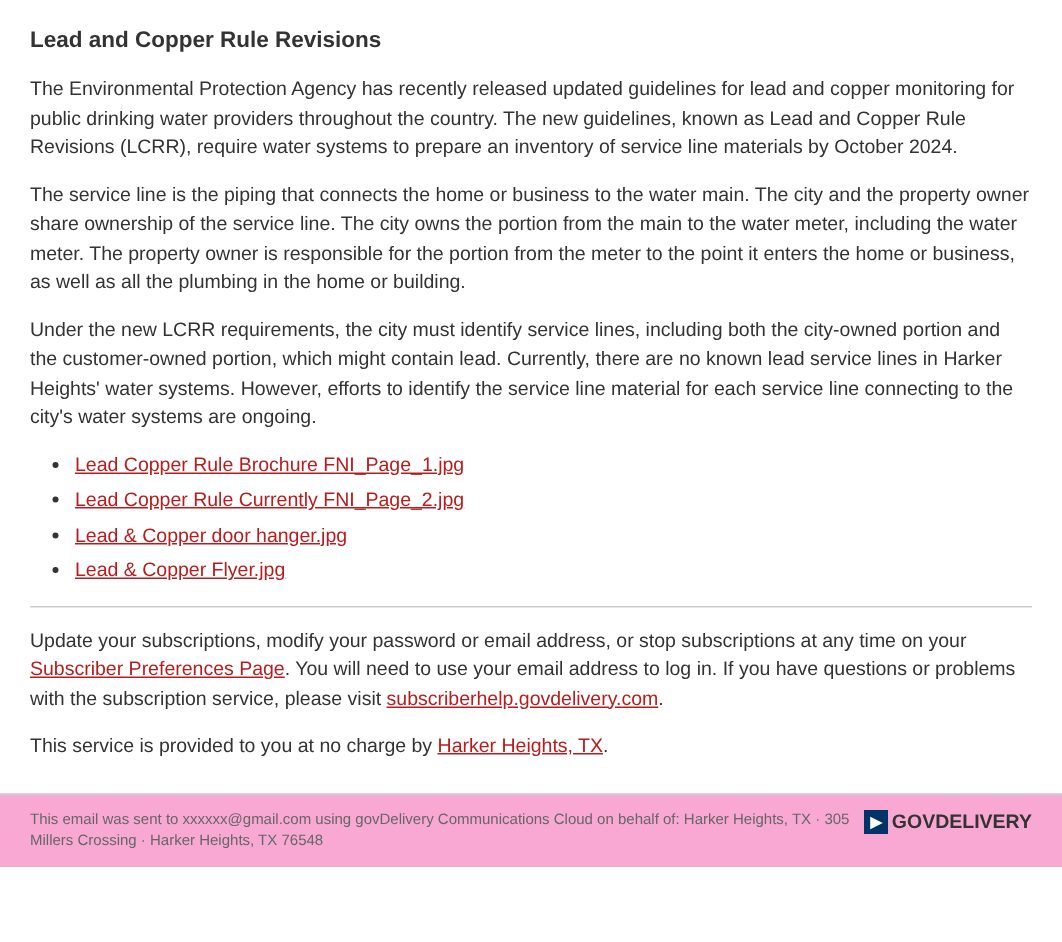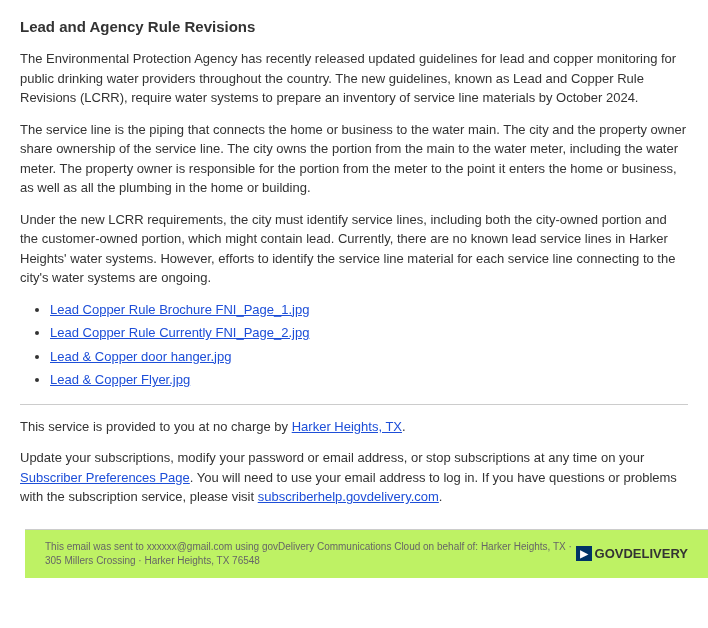--- a/index.html
+++ b/index.html
@@ -29,36 +29,35 @@
     .bold { font-weight: normal; }
     ul {
       margin: 0 0 14px 30px;
       padding: 0;
     }
     ul li {
       margin-bottom: 4px;
       line-height: 1.5;
     }
     a {
-      color: #1d4ed8;
+      color: #b91c1c;
       text-decoration: underline;
     }
     hr.divider {
       border: none;
       border-top: 1px solid #ccc;
       margin: 10px 0 12px 0;
     }
     .footer-bar {
       border-top: 1px solid #ccc;
       padding: 10px 20px 10px 20px;
       display: flex;
-      align-items: center;
+      align-items: flex-start;
       justify-content: space-between;
-      background: #bef264;
-      margin-left: 25px;
+      background: #f9a8d4;
     }
     .footer-bar-text {
       font-size: 10px;
       color: #666;
       line-height: 1.4;
       max-width: 560px;
     }
     .govdelivery-logo {
       display: flex;
       align-items: center;
@@ -74,21 +73,21 @@
       font-size: 10px;
       padding: 2px 4px;
       margin-right: 3px;
       letter-spacing: -0.5px;
     }
   </style>
 </head>
 <body>
 
 <div class="main-content">
-  <h1 class="page-title">Lead and Agency Rule Revisions</h1>
+  <h1 class="page-title">Lead and Copper Rule Revisions</h1>
 
   <p>The Environmental Protection Agency has recently released updated guidelines for lead and copper monitoring for public drinking water providers throughout the country. The new guidelines, known as Lead and Copper Rule Revisions (LCRR), require water systems to prepare an inventory of service line materials by October 2024.</p>
 
   <p>The service line is the piping that connects the home or business to the water main. The city and the property owner share ownership of the service line. The city owns the portion from the main to the water meter, including the water meter. The property owner is responsible for the portion from the meter to the point it enters the home or business, as well as all the plumbing in the home or building.</p>
 
   <p>
     <span>Under the new LCRR requirements, the city must identify service lines, including both the city-owned portion and the customer-owned portion, which might contain lead. Currently, there are </span><span class="bold">no known</span><span> lead service lines in Harker Heights' water systems. However, efforts to identify the service line material for each service line connecting to the city's water systems are ongoing.</span>
   </p>
 
 
@@ -103,25 +102,25 @@
       <a href="#">Lead &amp; Copper door hanger.jpg</a>
     </li>
     <li>
       <a href="#">Lead &amp; Copper Flyer.jpg</a>
     </li>
   </ul>
 
   <hr class="divider">
 
   <p>
-    <span>This service is provided to you at no charge by </span><a href="#">Harker Heights, TX</a><span>.</span>
+    <span>Update your subscriptions, modify your password or email address, or stop subscriptions at any time on your </span><a href="#">Subscriber Preferences Page</a><span>. You will need to use your email address to log in. If you have questions or problems with the subscription service, please visit </span><a href="#">subscriberhelp.govdelivery.com</a><span>.</span>
   </p>
 
   <p>
-    <span>Update your subscriptions, modify your password or email address, or stop subscriptions at any time on your </span><a href="#">Subscriber Preferences Page</a><span>. You will need to use your email address to log in. If you have questions or problems with the subscription service, please visit </span><a href="#">subscriberhelp.govdelivery.com</a><span>.</span>
+    <span>This service is provided to you at no charge by </span><a href="#">Harker Heights, TX</a><span>.</span>
   </p>
 </div>
 
 <div class="footer-bar">
   <div class="footer-bar-text">This email was sent to xxxxxx@gmail.com using govDelivery Communications Cloud on behalf of: Harker Heights, TX · 305 Millers Crossing · Harker Heights, TX 76548</div>
   <div class="govdelivery-logo">
     <span class="logo-box">▶</span>
       <span>GOVDELIVERY</span>
   </div>
 </div>

